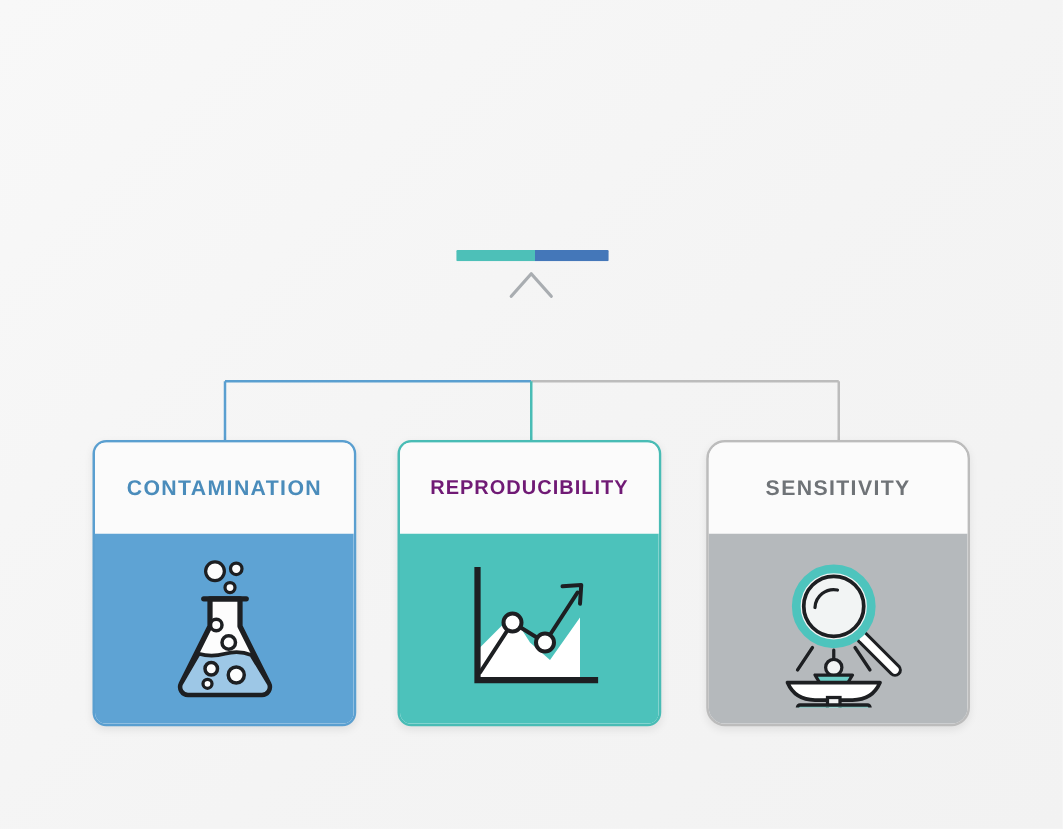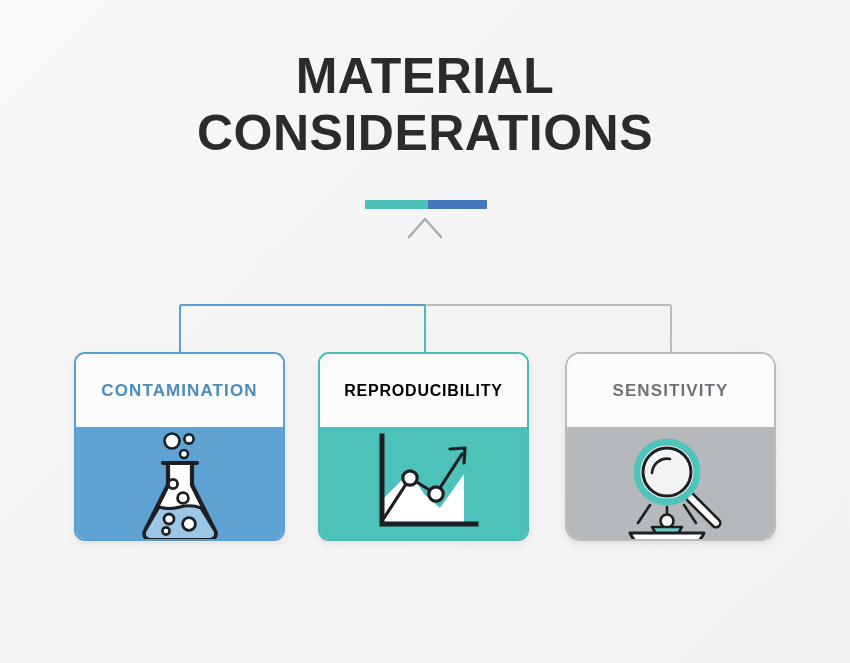--- a/index.html
+++ b/index.html
@@ -63,21 +63,21 @@
     width: 850px;
     height: 663px;
     pointer-events: none;
   }
 
   
   .card {
     position: absolute;
     top: 352px;
     width: 211px;
-    height: 189px;
+    height: 229px;
     border-radius: 11px;
     border: 2px solid #cfcfcf;
     background: #fbfbfb;
     overflow: hidden;
     box-shadow: 0 3px 7px rgba(0,0,0,0.08);
     box-sizing: border-box;
     display: flex;
     flex-direction: column;
   }
   #card-contamination  { left: 74px;  border-color: #5a9fd0; }
@@ -94,44 +94,40 @@
   }
   .card-label {
     font-family: "Liberation Sans", sans-serif;
     font-weight: bold;
     font-size: 17px;
     letter-spacing: 1.1px;
     text-align: center;
     white-space: nowrap;
   }
   #card-contamination   .card-label { color: #4a8cbb; }
-  #card-reproducibility .card-label { color: #000000; font-size: 16px; letter-spacing: 0.8px;}
+  #card-reproducibility .card-label { color: #701a75; font-size: 16px; letter-spacing: 0.8px;}
   #card-sensitivity     .card-label { color: #6f7377; }
 
   .card-body {
     flex: 1 1 auto;
     display: flex;
     align-items: center;
     justify-content: center;
   }
   #card-contamination   .card-body { background: #5ea3d4; }
   #card-reproducibility .card-body { background: #4cc2bb; }
   #card-sensitivity     .card-body { background: #b5b9bc; }
 
   .icon-wrap { display: block; line-height: 0; }
 </style>
 </head>
 <body>
 
 <div id="stage">
 
-  <div class="title-block">
-    <span class="title-line">MATERIAL</span>
-    <span class="title-line">CONSIDERATIONS</span>
-  </div>
 
   <div class="accent-bar">
     <div class="accent-left"></div>
     <div class="accent-right"></div>
   </div>
 
   <svg class="connectors" viewBox="0 0 850 663">
 
     <path d="M180 305 L425 305" stroke="#5a9fd0" stroke-width="2" fill="none"></path>
 

